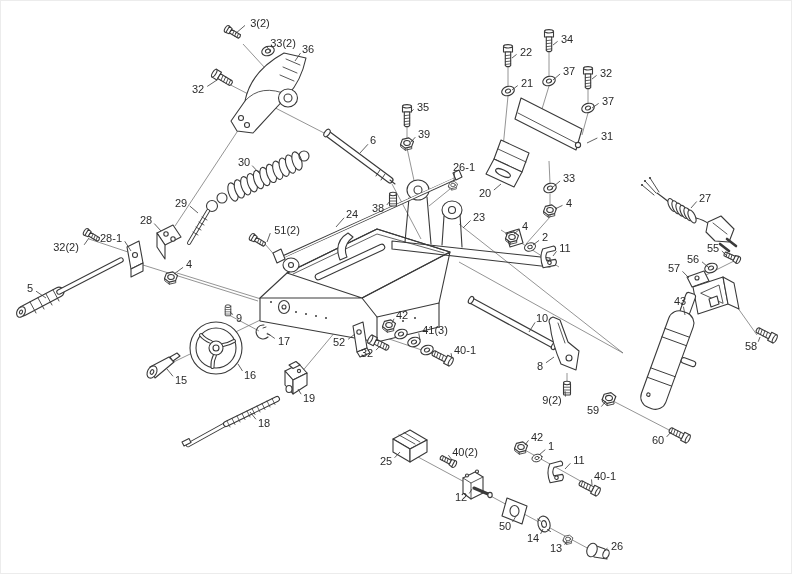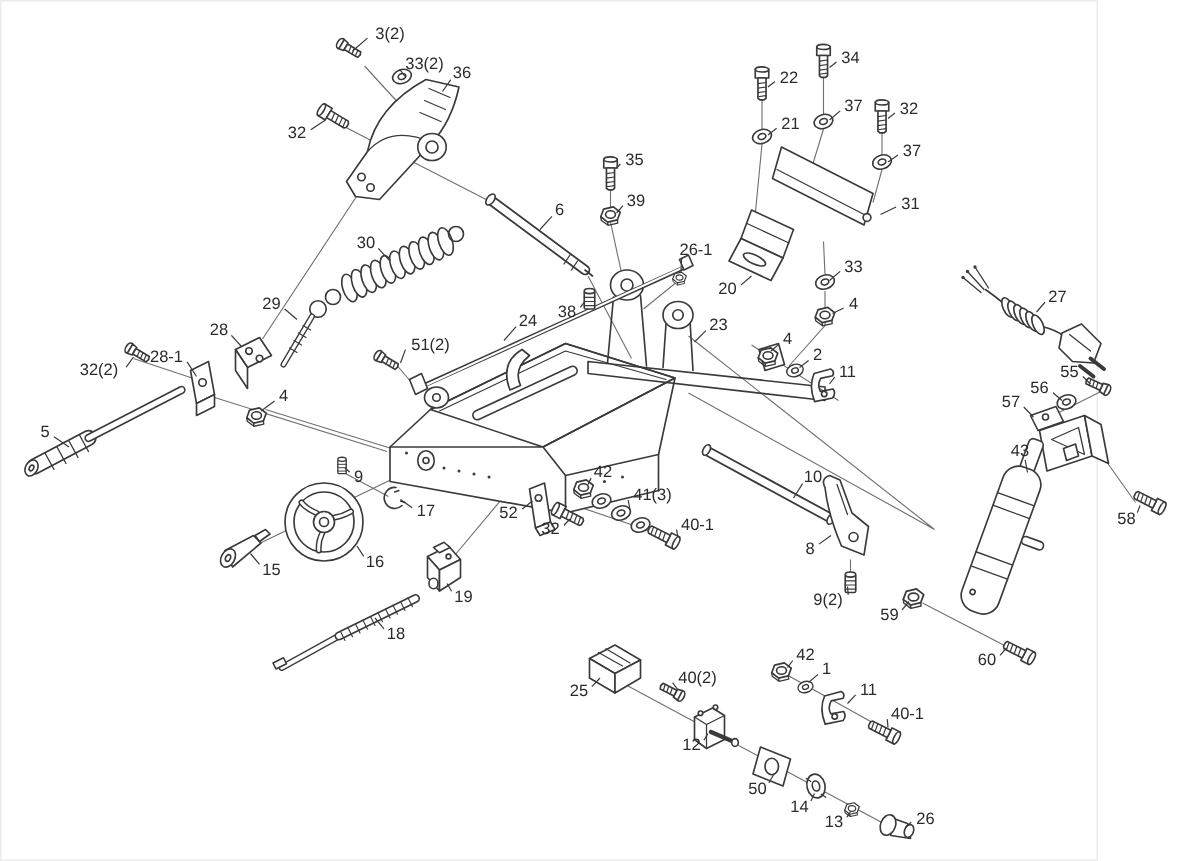--- a/index.html
+++ b/index.html
@@ -1,17 +1,17 @@
 <!DOCTYPE html>
 <html><head>
 <meta charset="utf-8">
 <style>
   html,body{margin:0;padding:0;background:#fff;}
   body{width:792px;height:574px;overflow:hidden;font-family:"Liberation Sans",sans-serif;}
-  .stage{width:732px;height:574px;background:#fff;box-sizing:border-box;border:1px solid #ececec;}
+  .stage{width:792px;height:574px;background:#fff;box-sizing:border-box;border:1px solid #ececec;}
   svg{display:block;}
   .p{fill:#ffffff;stroke:#3a3a3a;stroke-width:1.1;stroke-linejoin:round;stroke-linecap:round;}
   .ln{fill:none;stroke:#3a3a3a;stroke-width:1.1;stroke-linecap:round;stroke-linejoin:round;}
   .tube{fill:none;stroke:#3a3a3a;stroke-linecap:round;}
   .wh{fill:none;stroke:#ffffff;stroke-linecap:round;}
   .thin{fill:none;stroke:#707070;stroke-width:0.75;}
   .dot{fill:#3a3a3a;stroke:none;}
 </style>
 </head>
 <body>

